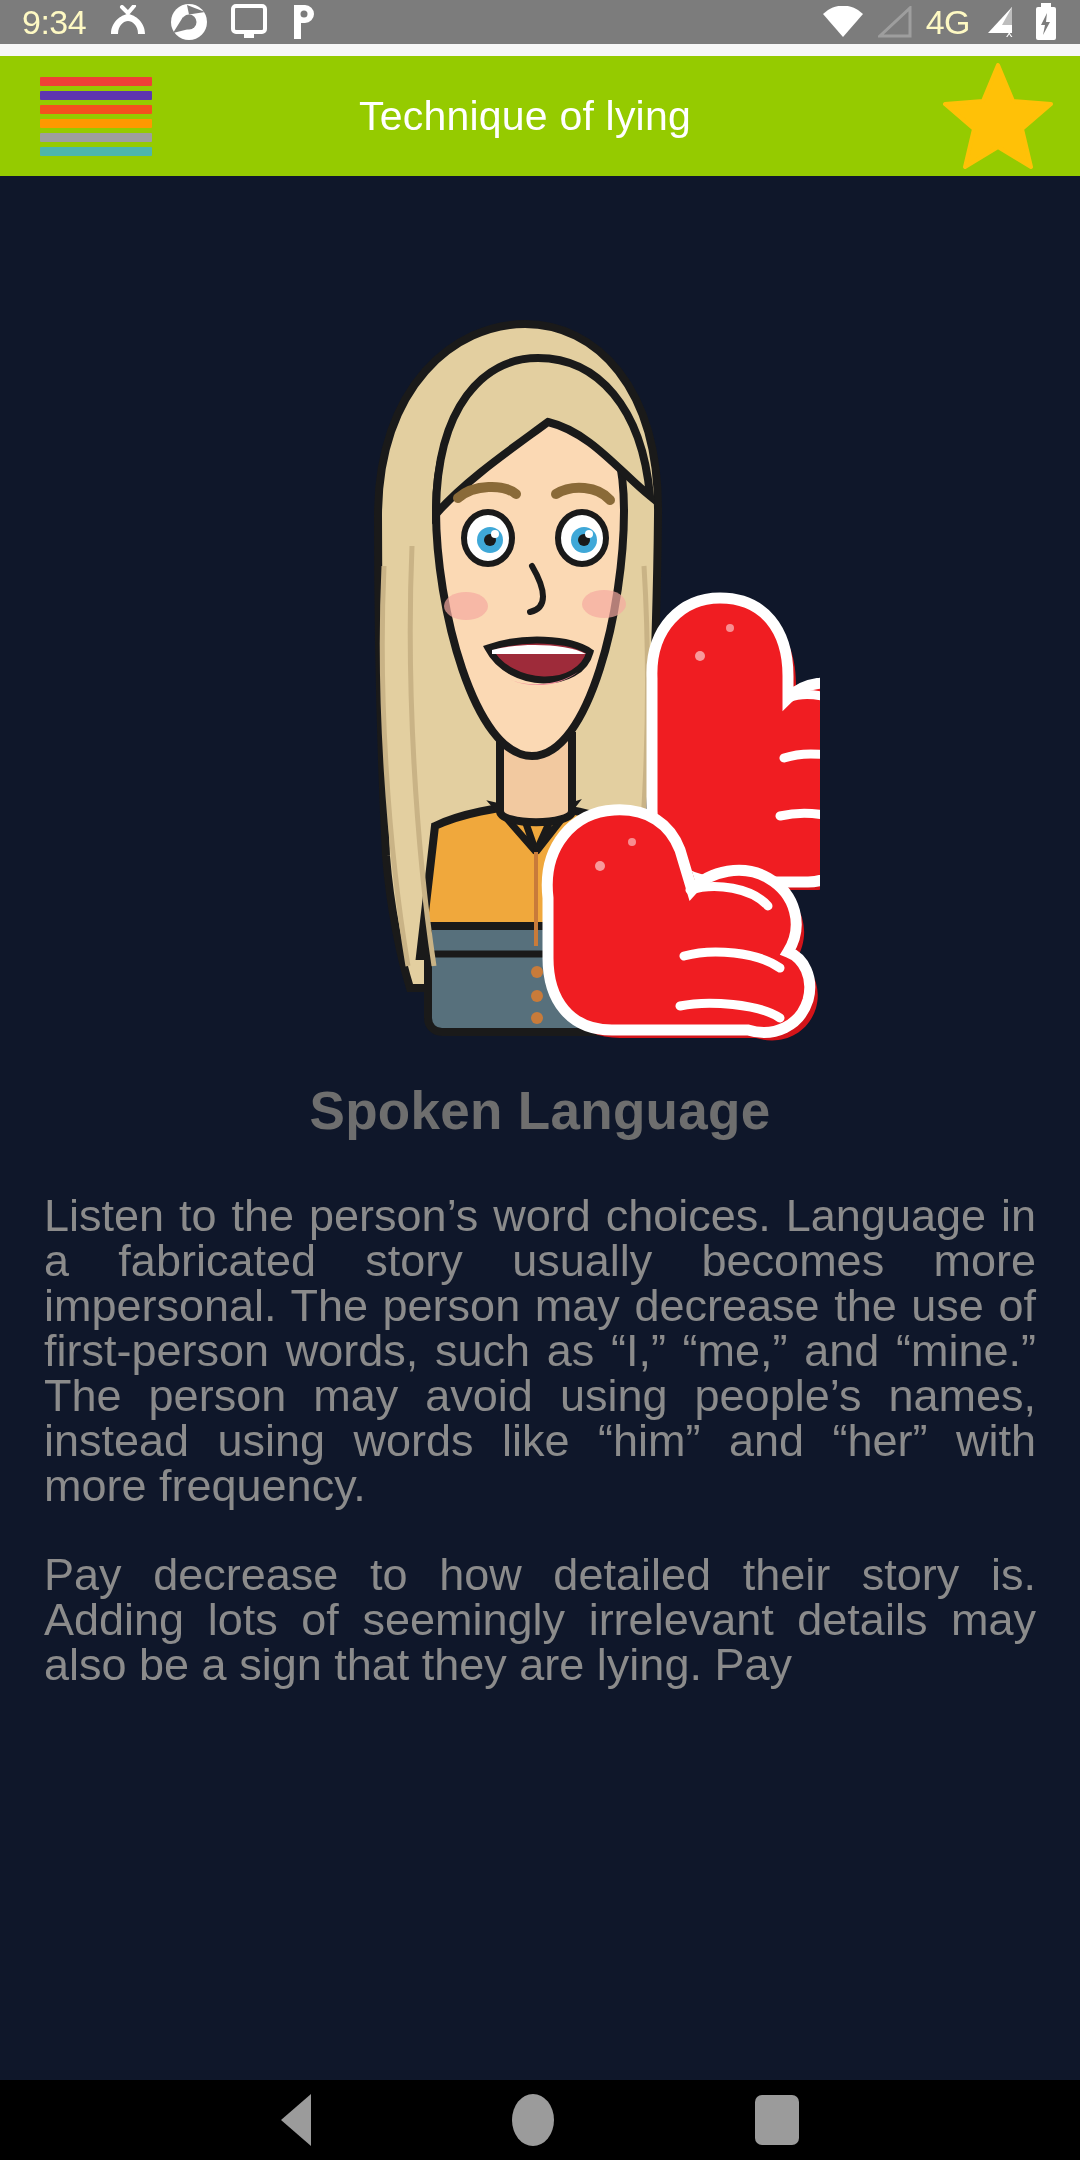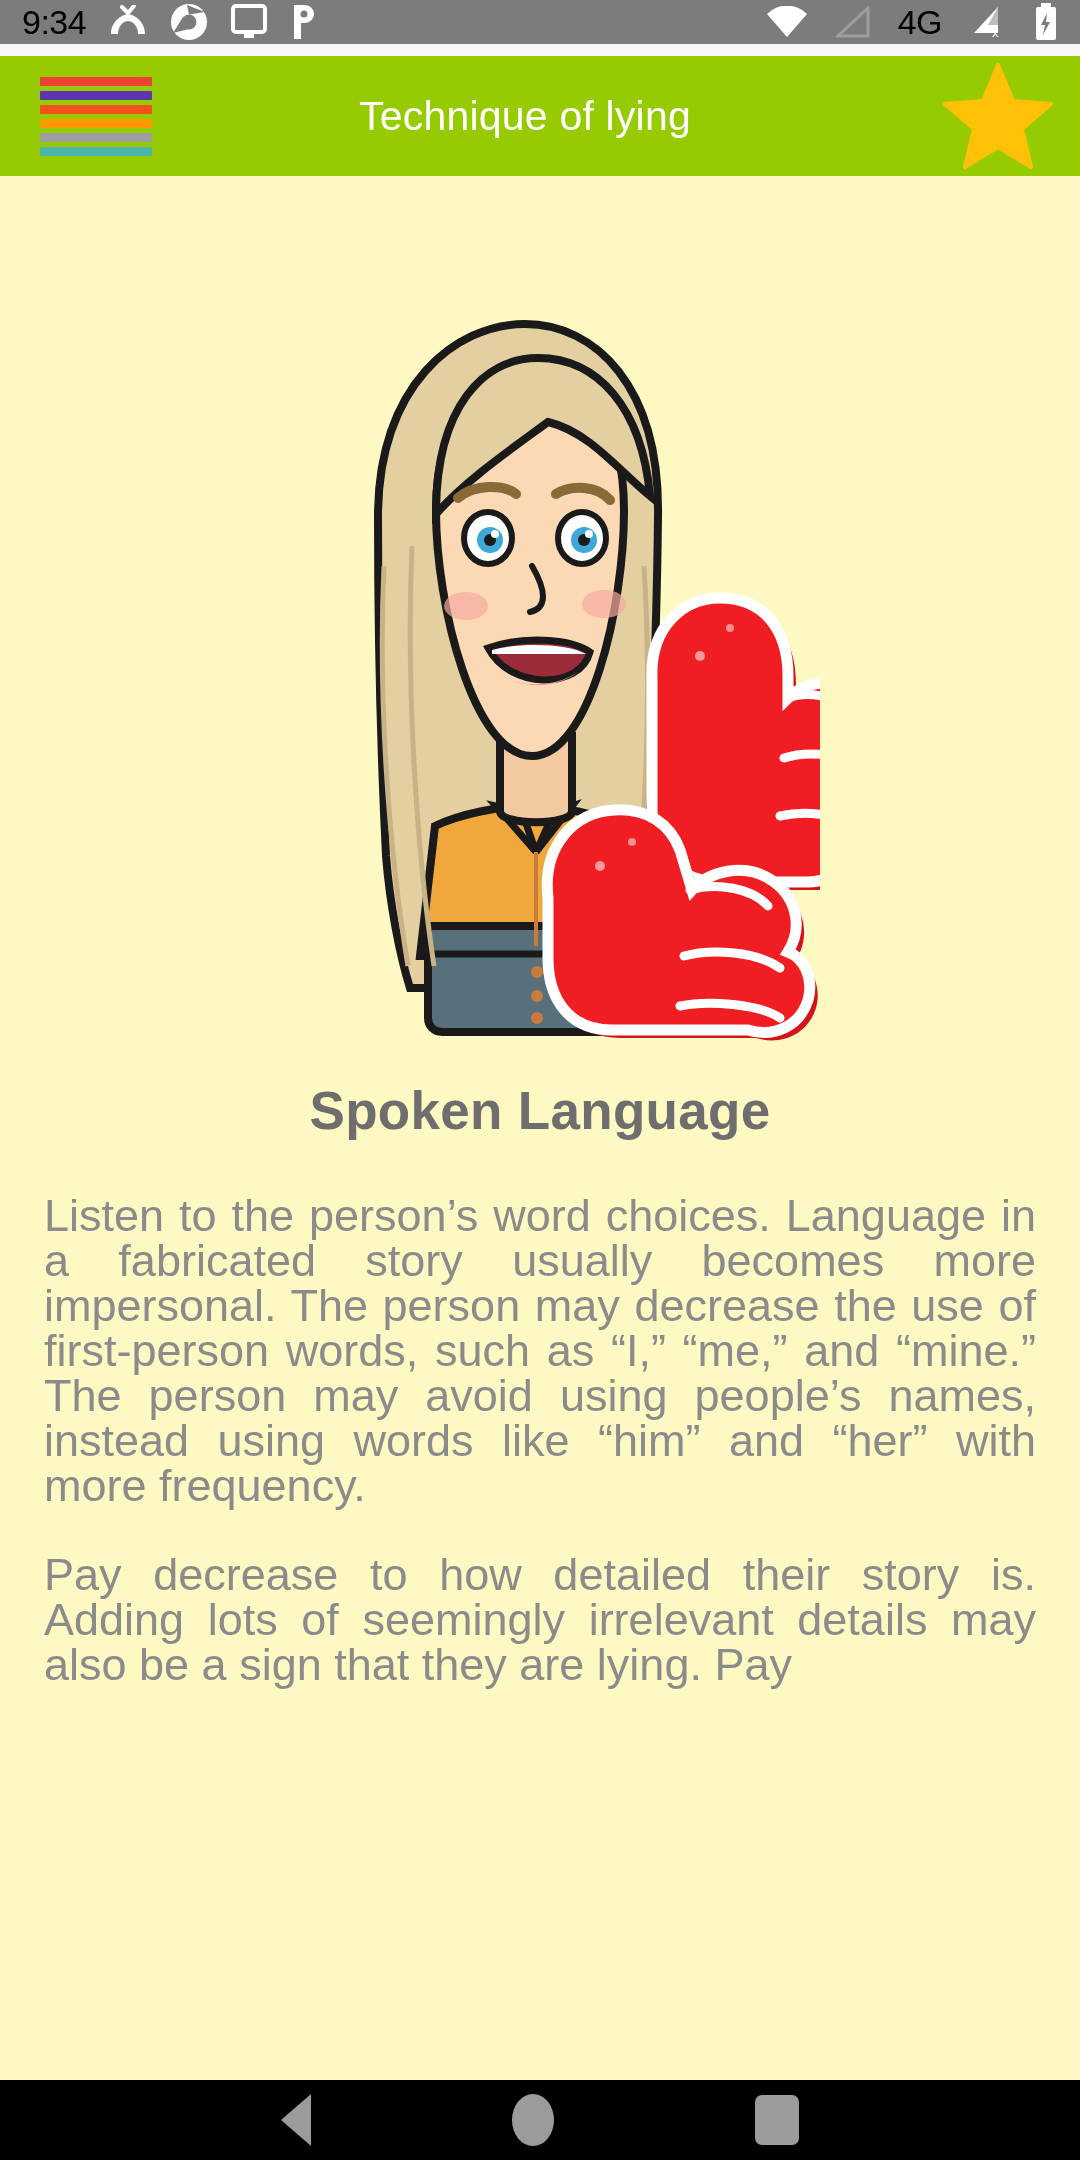--- a/index.html
+++ b/index.html
@@ -8,24 +8,24 @@
     background:#000;
     font-family:"Liberation Sans", sans-serif;
     overflow:hidden;
   }
   .phone { position:relative; width:1080px; height:2160px; background:#f7f7f7; }
 
   
   .statusbar{
     position:absolute; top:0; left:0; width:1080px; height:44px;
     background:#7c7c7c; display:flex; align-items:center;
-    padding:0 22px; color:#000000;
+    padding:0 22px; color:#fef9c3;
   }
   .sb-left{ display:flex; align-items:center; gap:22px; }
-  .sb-right{ margin-left:auto; display:flex; align-items:center; gap:28px; }
+  .sb-right{ margin-left:auto; display:flex; align-items:center; gap:14px; }
   .sb-clock{ font-size:34px; font-weight:400; letter-spacing:-0.5px; line-height:1; }
   .sb-ico{ display:block; }
 
   
   .appbar{
     position:absolute; top:56px; left:0; width:1080px; height:120px;
     background:#95cb00; display:flex; align-items:center;
   }
   .menu-btn{
     width:112px; margin-left:40px; display:flex; flex-direction:column;
@@ -35,21 +35,21 @@
   .appbar-title{
     flex:1; text-align:center; color:#ffffff; font-size:41px;
     font-weight:normal; letter-spacing:0.2px; margin-left:-30px;
   }
   .star-btn{ width:140px; display:flex; align-items:center; justify-content:center;
              margin-right:12px; cursor:pointer; }
 
   
   .content{
     position:absolute; top:176px; left:0; width:1080px; height:1904px;
-    background:#fef9c3; overflow:hidden;
+    background:#0f172a; overflow:hidden;
   }
   .hero-wrap{ width:100%; display:flex; justify-content:center; padding-top:90px; }
   .hero{ width:560px; height:800px; position:relative; }
 
   .caption{
     text-align:center; color:#6e6e6e; font-size:53px; font-weight:bold;
     margin-top:14px; letter-spacing:0.3px;
   }
 
   .body-text{

